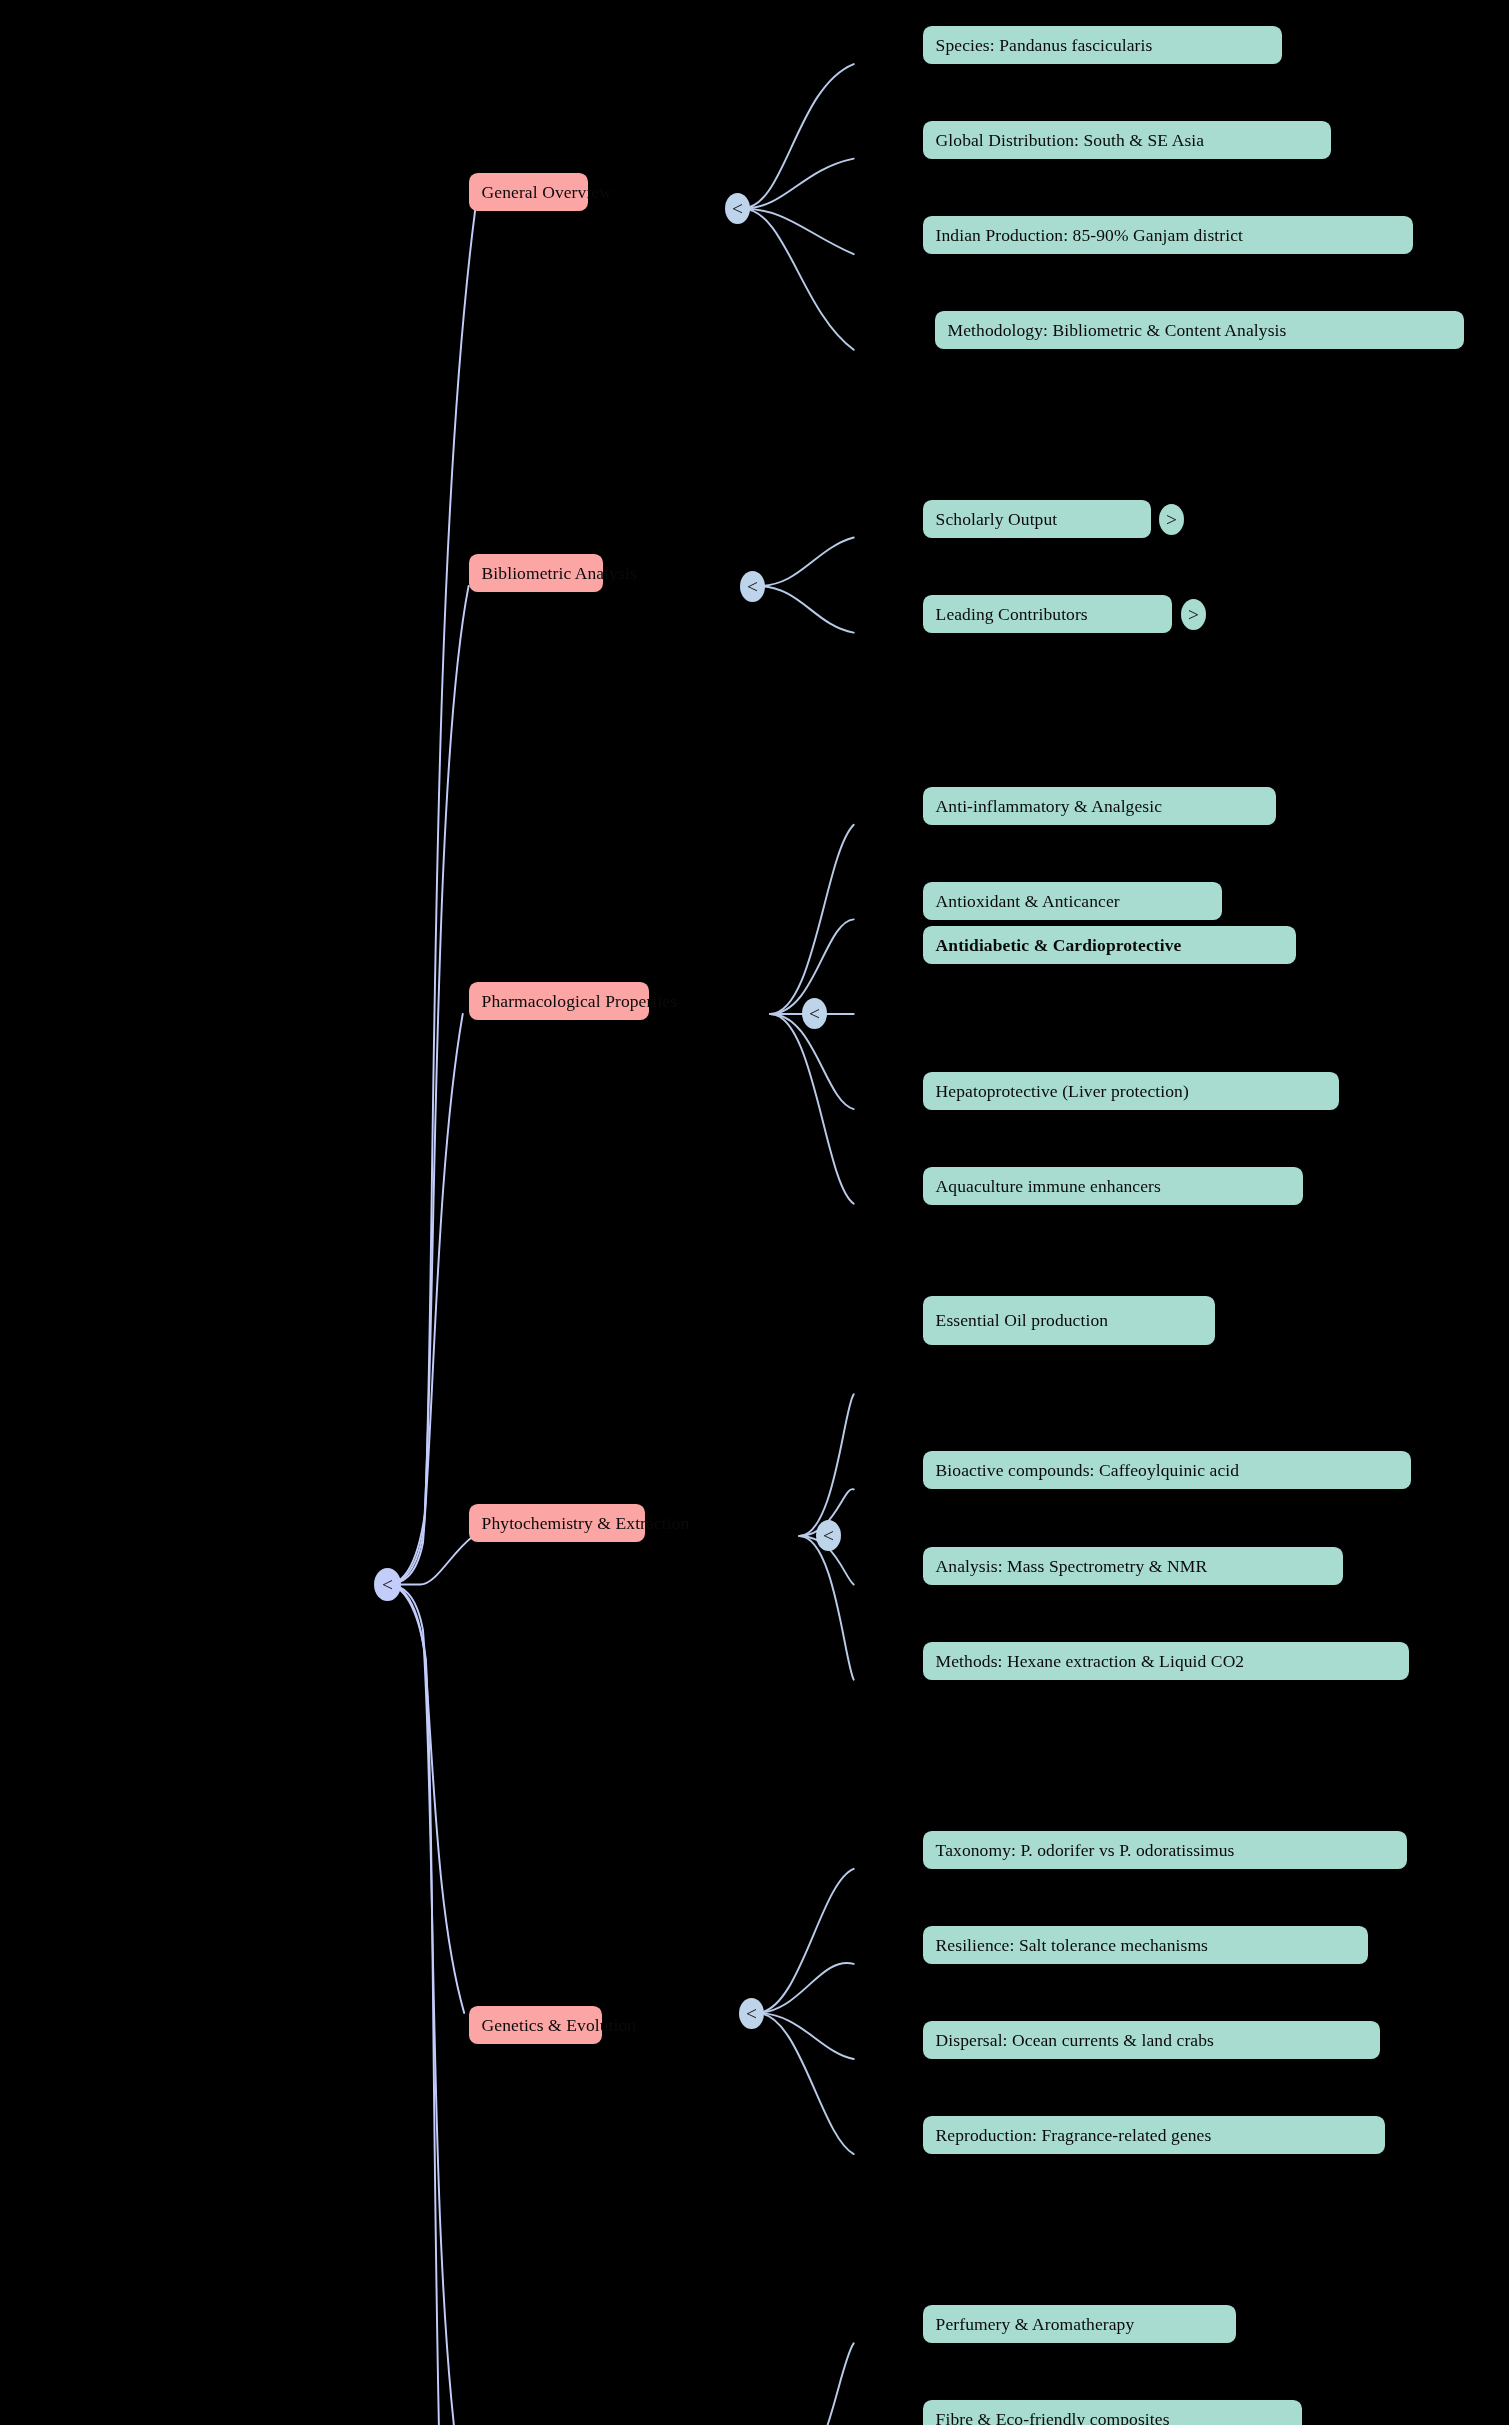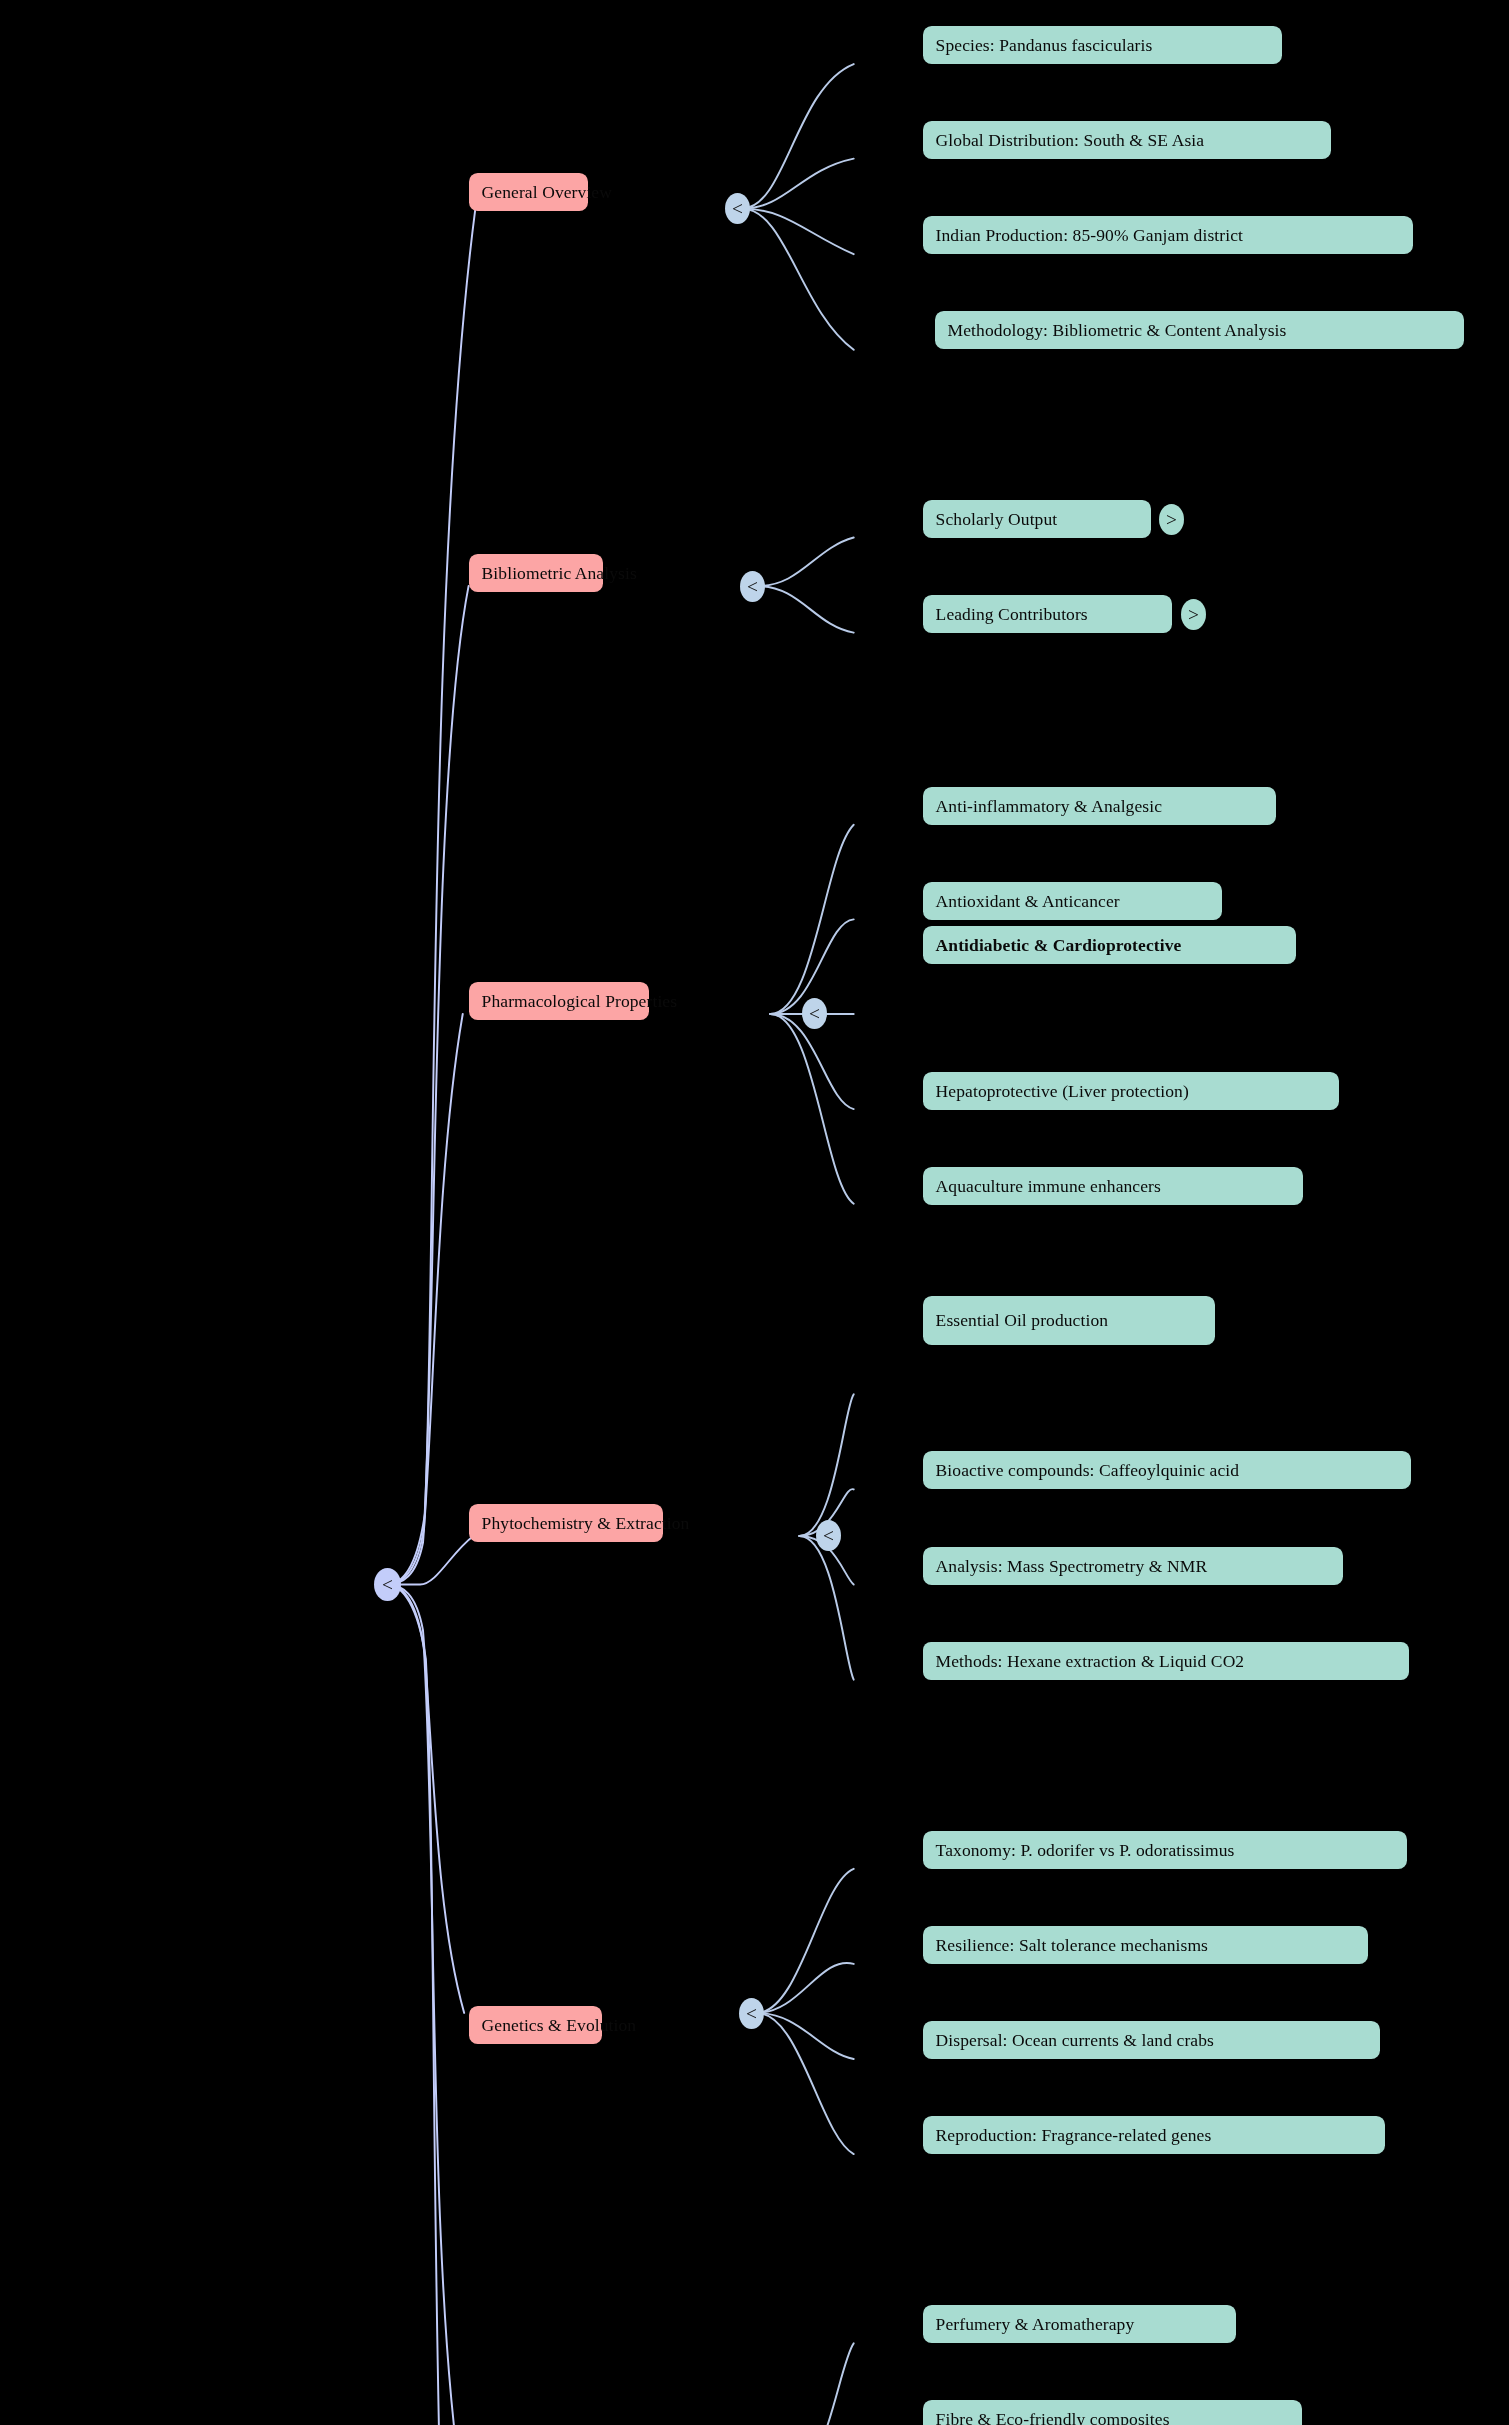--- a/index.html
+++ b/index.html
@@ -158,36 +158,36 @@
   <div class="node leaf" style="left:923px;top:926px;width:373px;height:38px;font-weight:bold;">
     <span class="lbl">Antidiabetic &amp; Cardioprotective</span>
   </div>
   <div class="node leaf" style="left:923px;top:1072px;width:416px;height:38px;">
     <span class="lbl">Hepatoprotective (Liver protection)</span>
   </div>
   <div class="node leaf" style="left:923px;top:1167px;width:380px;height:38px;">
     <span class="lbl">Aquaculture immune enhancers</span>
   </div>
 
-  <div class="node branch" style="left:469px;top:1504px;width:194px;height:38px;">
+  <div class="node branch" style="left:469px;top:1504px;width:176px;height:38px;">
     <span class="lbl">Phytochemistry &amp; Extraction</span>
   </div>
   <div class="toggle collapse" style="left:816px;top:1520px;width:25px;height:31px;">
     <span>&lt;</span>
   </div>
   <div class="node leaf" style="left:923px;top:1296px;width:292px;height:49px;">
     <span class="lbl">Essential Oil production</span>
   </div>
   <div class="node leaf" style="left:923px;top:1451px;width:488px;height:38px;">
     <span class="lbl">Bioactive compounds: Caffeoylquinic acid</span>
   </div>
   <div class="node leaf" style="left:923px;top:1547px;width:420px;height:38px;">
     <span class="lbl">Analysis: Mass Spectrometry &amp; NMR</span>
   </div>
-  <div class="node leaf" style="left:923px;top:1642px;width:486px;height:38px;border-radius:8px;">
+  <div class="node leaf" style="left:923px;top:1642px;width:486px;height:38px;">
     <span class="lbl">Methods: Hexane extraction &amp; Liquid CO2</span>
   </div>
 
   <div class="node branch" style="left:469px;top:1981px;width:133px;height:38px;margin-top:25px;">
     <span class="lbl">Genetics &amp; Evolution</span>
   </div>
   <div class="toggle collapse" style="left:739px;top:1998px;width:25px;height:31px;">
     <span>&lt;</span>
   </div>
   <div class="node leaf" style="left:923px;top:1831px;width:484px;height:38px;">

